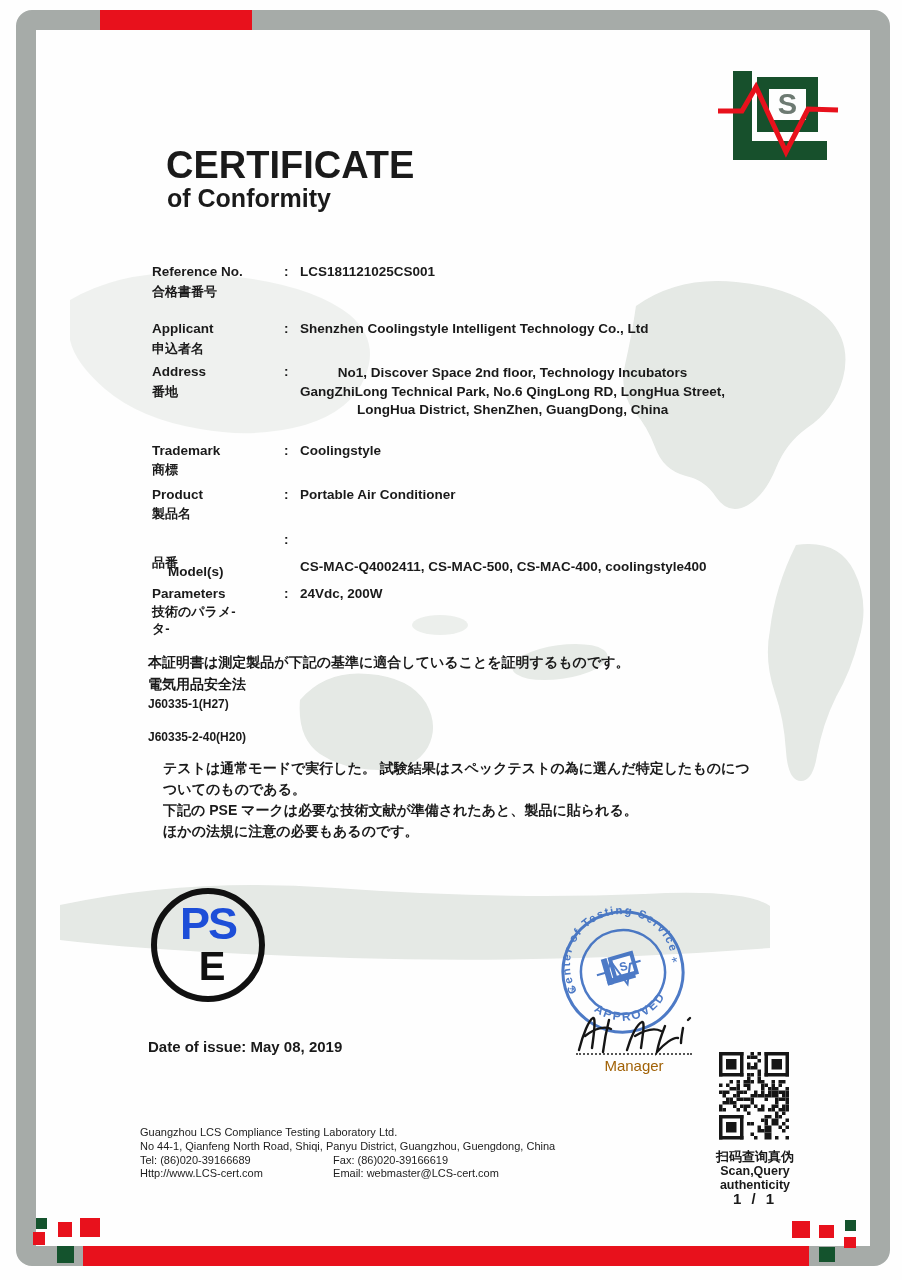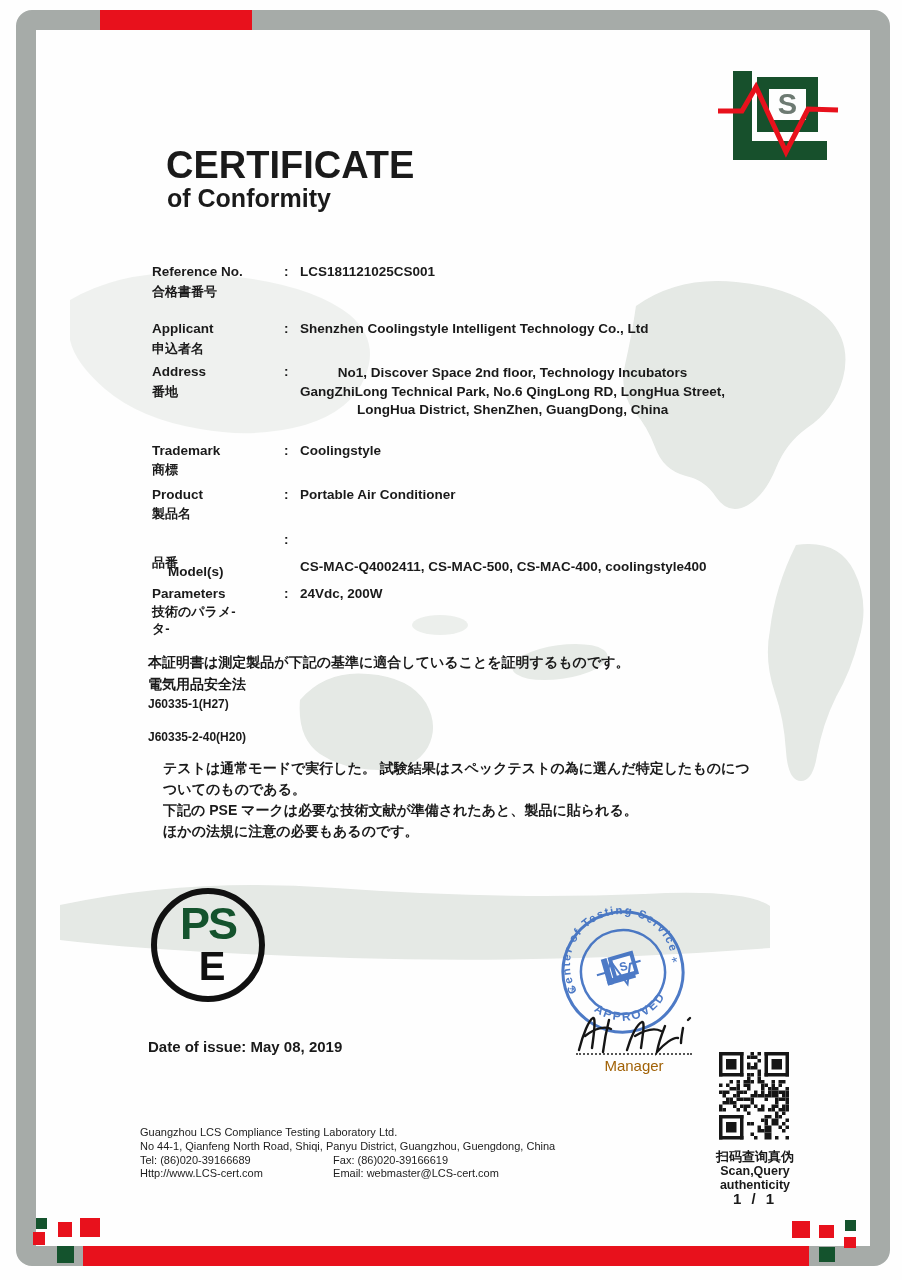--- a/index.html
+++ b/index.html
@@ -35,21 +35,21 @@
   .fval-multi span{display:block;text-align:center;}
   
   .jp{left:148px;font-size:14px;font-weight:600;white-space:nowrap;}
   .jp-std{left:148px;font-size:12px;font-weight:bold;white-space:nowrap;}
   .note{left:148px;top:758px;font-size:14px;font-weight:600;line-height:21px;}
   .note span{display:block;white-space:nowrap;margin-left:15px;}
   
   .pse{left:151px;top:888px;width:114px;height:114px;border:6px solid #111;
        border-radius:50%;box-sizing:border-box;}
   .pse-ps{position:absolute;left:0;top:4px;width:100%;text-align:center;
-          font-size:45px;font-weight:bold;letter-spacing:-2px;color:#14532d;}
+          font-size:45px;font-weight:bold;letter-spacing:-2px;color:#1d4ed8;}
   .pse-e{position:absolute;left:4px;top:50px;width:100%;text-align:center;
          font-size:40px;font-weight:bold;color:#111;}
   .date{left:148px;top:1038px;font-size:15px;font-weight:bold;}
   
   .stamp{left:553px;top:906px;z-index:2;opacity:.9;}
   .sig{left:565px;top:1006px;z-index:3;}
   .sigline{left:576px;top:1053px;width:116px;border-bottom:2px dotted #555;height:0;}
   .manager{left:576px;top:1057px;width:116px;text-align:center;font-size:15px;color:#a16207;}
   
   .qr{left:719px;top:1052px;}

